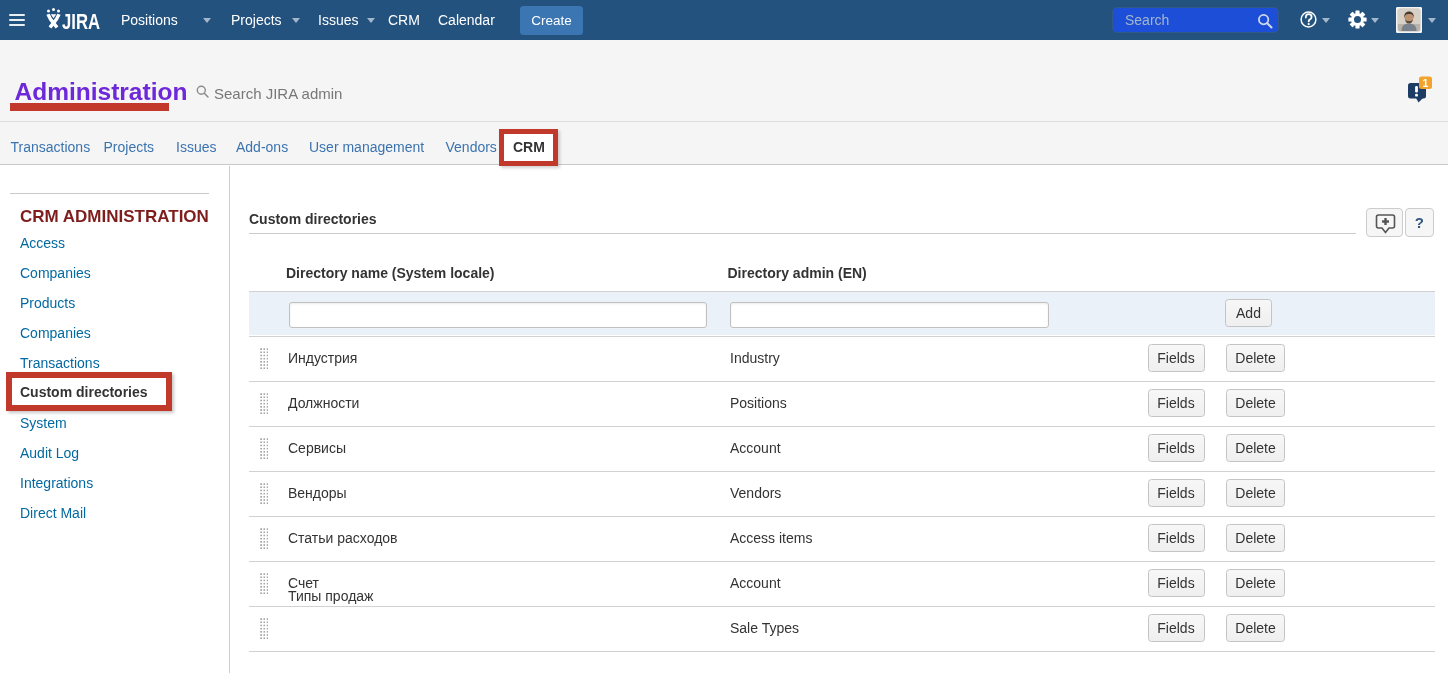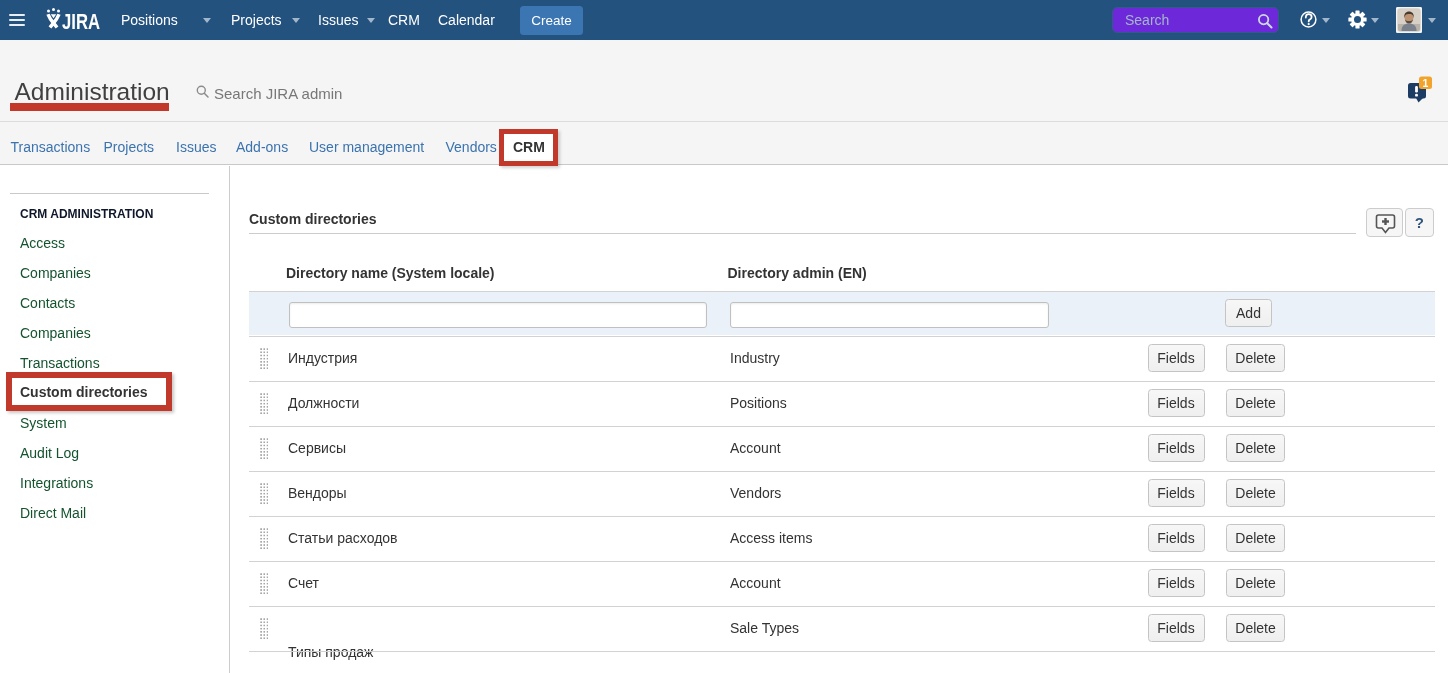--- a/index.html
+++ b/index.html
@@ -5,39 +5,39 @@
 * { margin:0; padding:0; box-sizing:border-box; }
 html,body { width:1448px; height:673px; background:#fff; font-family:"Liberation Sans", sans-serif; }
 #page { position:relative; width:1448px; height:673px; overflow:hidden; background:#fff; }
 .abs { position:absolute; }
 
 
 #nav { position:absolute; left:0; top:0; width:1448px; height:40px; background:#24527E; }
 .navitem { position:absolute; top:0; height:40px; line-height:40px; font-size:14px; color:#ffffff; white-space:nowrap; }
 .caret { position:absolute; width:0; height:0; border-left:4px solid transparent; border-right:4px solid transparent; border-top:5px solid #a2b7cb; }
 #createbtn { position:absolute; left:520px; top:5.5px; width:63px; height:29px; background:#3b76b3; border-radius:3.5px; color:#fff; font-size:13.5px; line-height:29px; text-align:center; }
-#searchbox { position:absolute; left:1112px; top:7px; width:167px; height:26px; background:#6d28d9; border:1px solid #31598a; border-radius:5px;text-align:center; }
+#searchbox { position:absolute; left:1112px; top:7px; width:167px; height:26px; background:#1d4ed8; border:1px solid #31598a; border-radius:5px;text-align:center; }
 #searchbox span { position:absolute; left:12px; top:0; line-height:24px; font-size:14px; color:#a3b7ca; }
 .hbar { position:absolute; left:9px; width:16px; height:2.6px; background:#e9eff5; border-radius:1px; }
 
 
 #adminhdr { position:absolute; left:0; top:40px; width:1448px; height:125px; background:#f5f5f5; border-bottom:1px solid #c9c9c9; }
-#admintitle { position:absolute; left:14.5px; top:78px; font-size:24.5px; line-height:28px; color:#404040; }
+#admintitle { position:absolute; left:14.5px; top:78px; font-size:24.5px; line-height:28px; color:#6d28d9;font-weight:bold; }
 #redunder { position:absolute; left:10px; top:103px; width:159px; height:7.5px; background:#c2392b; }
 #adminsearch { position:absolute; left:214px; top:85px; font-size:15px; line-height:17px; color:#777; }
 #hdrline { position:absolute; left:0; top:121px; width:1448px; height:1px; background:#dcdcdc; }
 .tab { position:absolute; top:139px; line-height:16px; font-size:14px; color:#3b73af; white-space:nowrap; }
 #crmbox { position:absolute; left:499px; top:129px; width:58.5px; height:37px; border:5px solid #c0392b; background:#fff; box-shadow:2px 2px 3px rgba(0,0,0,0.18); }
 #crmtab { position:absolute; left:513px; top:139px; line-height:16px; font-size:14px; font-weight:bold; color:#333; }
 
 
 #sidebar-line { position:absolute; left:229px; top:166px; width:1px; height:507px; background:#cccccc; }
 #side-hr { position:absolute; left:10px; top:193px; width:199px; height:1px; background:#c9c9c9; }
-#side-head { position:absolute; left:20px; top:207px; font-size:12px; font-weight:bold; color:#0f172a; }
-.sitem { position:absolute; left:20px; line-height:16px; font-size:14px; color:#14532d; white-space:nowrap;text-align:center; }
+#side-head { position:absolute; left:20px; top:207px; font-size:17px; font-weight:bold; color:#7f1d1d; }
+.sitem { position:absolute; left:20px; line-height:16px; font-size:14px; color:#0369a1; white-space:nowrap;text-align:center; }
 #redbox2 { position:absolute; left:6px; top:372px; width:166px; height:39px; border:6px solid #c0392b; background:transparent; box-shadow:2px 2px 3px rgba(0,0,0,0.22); }
 #cd-item { position:absolute; left:20px; top:384px; line-height:16px; font-size:14px; font-weight:bold; color:#333; }
 
 
 #c-title { position:absolute; left:249px; top:211px; font-size:14px; font-weight:bold; color:#333; }
 #c-hr { position:absolute; left:249px; top:233px; width:1107px; height:1px; background:#cccccc; }
 .topbtn { position:absolute; top:208px; height:29px; background:#f6f6f6; border:1px solid #cccccc; border-radius:4px; }
 .colhead { position:absolute; top:266px; font-size:14px; font-weight:bold; color:#333; line-height:15px; }
 #bluerow { position:absolute; left:249px; top:292px; width:1186px; height:43px; background:#eaf1f9; }
 .inp { position:absolute; background:#fff; border:1px solid #c0c0c0; border-radius:3px; box-shadow:inset 0 1px 2px rgba(0,0,0,0.08); height:26px; top:302px; }
@@ -147,21 +147,21 @@
     <rect x="11.1" y="19.8" width="2.8" height="2.8" rx="1.2" fill="#fff"></rect>
     <rect x="15" y="2.5" width="13" height="12.5" rx="2.5" fill="#f2a32c"></rect>
     <text x="21.5" y="12.6" font-size="10.5" font-weight="bold" fill="#fff" text-anchor="middle" font-family="Liberation Sans">1</text>
   </svg>
 
   <div id="sidebar-line"></div>
   <div id="side-hr"></div>
   <div id="side-head">CRM ADMINISTRATION</div>
   <div class="sitem" style="top:235px">Access</div>
   <div class="sitem" style="top:265px">Companies</div>
-  <div class="sitem" style="top:295px">Contacts</div>
+  <div class="sitem" style="top:295px">Products</div>
   <div class="sitem" style="top:325px">Companies</div>
   <div class="sitem" style="top:355px">Transactions</div>
   <div id="redbox2"></div>
   <div id="cd-item">Custom directories</div>
   <div class="sitem" style="top:415px">System</div>
   <div class="sitem" style="top:445px">Audit Log</div>
   <div class="sitem" style="top:475px">Integrations</div>
   <div class="sitem" style="top:505px">Direct Mail</div>
 
   <div id="c-title">Custom directories</div>
@@ -221,20 +221,20 @@
 
   <div class="sep" style="top:560.5px"></div>
   <div class="drag" style="top:571.5px"></div>
   <div class="rowtxt" style="left:288px; top:575px">Счет</div>
   <div class="rowtxt" style="left:730px; top:575px">Account</div>
   <div class="btn" style="left:1147.5px; top:569px; width:57px; height:28px; line-height:26px;">Fields</div>
   <div class="btn" style="left:1226px; top:569px; width:59px; height:28px; line-height:26px;">Delete</div>
 
   <div class="sep" style="top:605.5px"></div>
   <div class="drag" style="top:616.5px"></div>
-  <div class="rowtxt" style="left:288px; top:644px">Типы продаж</div>
+  <div class="rowtxt" style="left:288px; top:588px">Типы продаж</div>
   <div class="rowtxt" style="left:730px; top:620px">Sale Types</div>
   <div class="btn" style="left:1147.5px; top:614px; width:57px; height:28px; line-height:26px;">Fields</div>
   <div class="btn" style="left:1226px; top:614px; width:59px; height:28px; line-height:26px;">Delete</div>
 
   <div class="sep" style="top:650.5px"></div>
 
 </div>
 
 </body></html>

